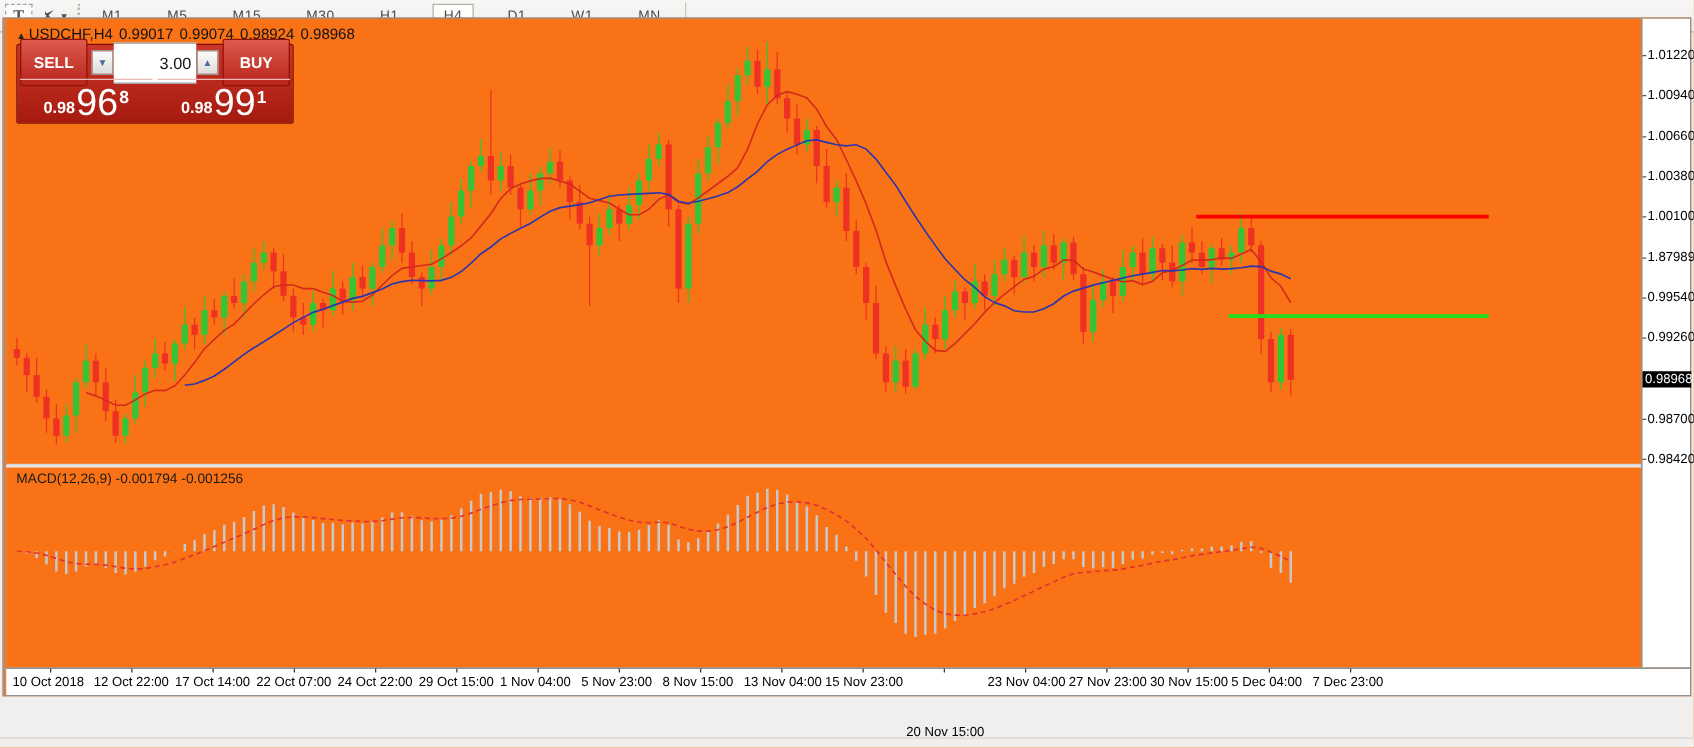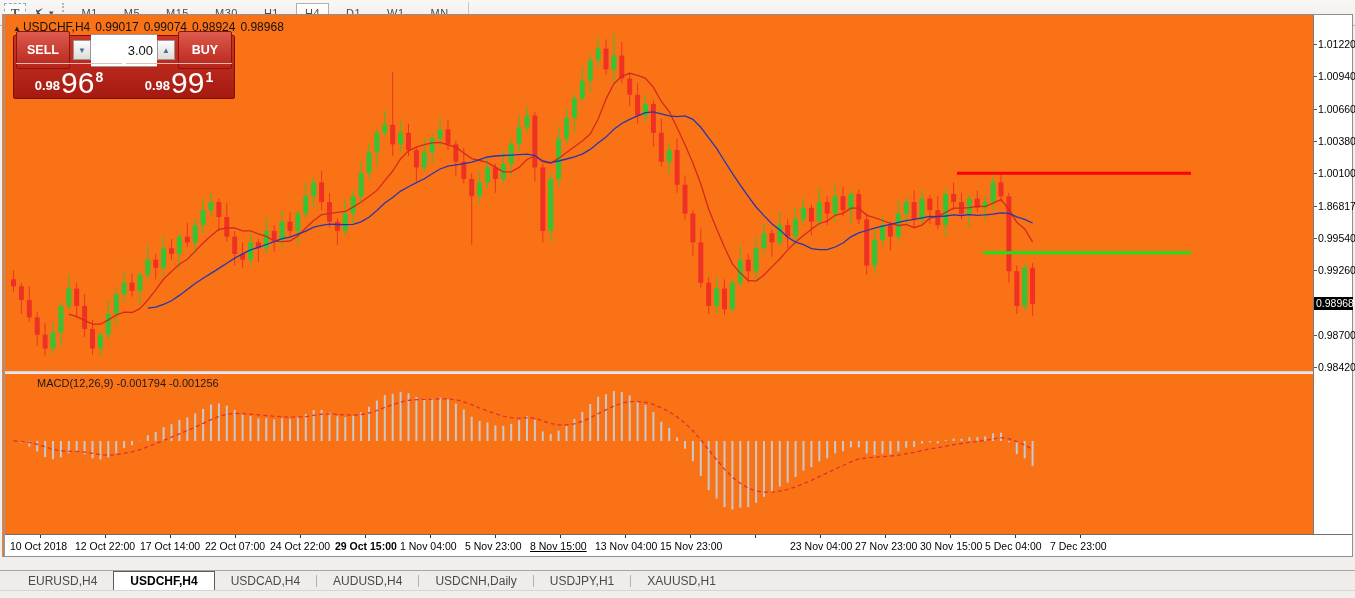--- a/index.html
+++ b/index.html
@@ -26,21 +26,21 @@
   
   #chart-window { position:absolute; left:2px; top:14px; width:1351px; height:543px;
                   background:#f97316; border:1px solid #8f8f8f; border-left:3px double #9a9a9a; }
   #main-svg  { position:absolute; left:0; top:0; }
   #macd-svg  { position:absolute; left:0; top:359px; }
   #pane-divider { position:absolute; left:0; top:356px; width:1347px; height:3px;
                   background:linear-gradient(#cfcfcf,#f0f0f0); cursor:row-resize; }
   #chart-title { position:absolute; left:8px; top:5px; font-size:12px; color:#111; }
   #chart-title span { margin-right:5px; }
   #chart-title .cicon { font-size:8px; color:#222; margin-right:2px; }
-  #macd-label { position:absolute; left:8px; top:362px; font-size:11px; color:#1a1a1a;margin-left:24px; }
+  #macd-label { position:absolute; left:8px; top:362px; font-size:11px; color:#1a1a1a; }
 
   
   #price-axis { position:absolute; left:1308px; top:0; width:39px; height:519px;
                 border-left:1px solid #7a7a7a; background:#fff; }
   .pxlabel { position:absolute; left:4px; font-size:10.5px; color:#000; white-space:nowrap; }
   .pxlabel::before { content:""; position:absolute; left:-4px; top:6px; width:3px; height:1px; background:#555; }
   #price-tag { position:absolute; left:0; width:39px; height:13px; background:#000; color:#fff;
                font-size:10.5px; line-height:13px; text-align:left; padding-left:2px; }
 
   
@@ -91,21 +91,21 @@
       <span class="tglyph">T</span>
     </div>
     <div class="tool">
       <svg width="16" height="14" viewBox="0 0 16 14">
         <path d="M3 11 L8 6 L6 6 L6 3 L9 6 L9 8 Z" fill="#5a6b7d"></path>
         <path d="M13 2 L8 7 L10 7 L10 10 L7 7 L7 5 Z" fill="#42525f"></path>
       </svg>
       <span class="caret">▾</span>
     </div>
     <div class="grip"></div>
-    <div id="tf-buttons" style="display:flex;gap:8px;">
+    <div id="tf-buttons" style="display:flex;gap:18px;">
         <div class="tfbtn">M1</div>
         <div class="tfbtn">M5</div>
         <div class="tfbtn">M15</div>
         <div class="tfbtn">M30</div>
         <div class="tfbtn">H1</div>
         <div class="tfbtn active">H4</div>
         <div class="tfbtn">D1</div>
         <div class="tfbtn">W1</div>
         <div class="tfbtn">MN</div>
       </div>
@@ -548,72 +548,59 @@
     <div id="price-axis">
       <div id="price-tag" style="top: 282.291px;">
         <span>0.98968</span>
       </div>
 
     <div class="pxlabel" style="top: 23px;">1.01220</div>
         <div class="pxlabel" style="top: 55.3008px;">1.00940</div>
         <div class="pxlabel" style="top: 87.6016px;">1.00660</div>
         <div class="pxlabel" style="top: 119.902px;">1.00380</div>
         <div class="pxlabel" style="top: 152.203px;">1.00100</div>
-        <div class="pxlabel" style="top: 184.504px;">1.86817</div>
+        <div class="pxlabel" style="top: 184.504px;">1.87989</div>
         <div class="pxlabel" style="top: 216.805px;">0.99540</div>
         <div class="pxlabel" style="top: 249.106px;">0.99260</div>
         <div class="pxlabel" style="top: 313.707px;">0.98700</div>
         <div class="pxlabel" style="top: 346.008px;">0.98420</div>
       </div>
 
     <div id="time-axis">
         <div class="txtick" style="left: 35px;"></div>
         <div class="txlabel" style="left: 5px; text-align: right;">10 Oct 2018</div>
         <div class="txtick" style="left: 100px;"></div>
         <div class="txlabel" style="left: 70px;">12 Oct 22:00</div>
         <div class="txtick" style="left: 165px;"></div>
         <div class="txlabel" style="left: 135px;">17 Oct 14:00</div>
         <div class="txtick" style="left: 230px;"></div>
         <div class="txlabel" style="left: 200px;">22 Oct 07:00</div>
         <div class="txtick" style="left: 295px;"></div>
         <div class="txlabel" style="left: 265px;">24 Oct 22:00</div>
         <div class="txtick" style="left: 360px;"></div>
-        <div class="txlabel" style="left: 330px; font-weight: bold;">29 Oct 15:00</div>
+        <div class="txlabel" style="left: 330px;">29 Oct 15:00</div>
         <div class="txtick" style="left: 425px;"></div>
         <div class="txlabel" style="left: 395px;">1 Nov 04:00</div>
         <div class="txtick" style="left: 490px;"></div>
         <div class="txlabel" style="left: 460px;">5 Nov 23:00</div>
         <div class="txtick" style="left: 555px;"></div>
-        <div class="txlabel" style="left: 525px; text-decoration: underline;">8 Nov 15:00</div>
+        <div class="txlabel" style="left: 525px;">8 Nov 15:00</div>
         <div class="txtick" style="left: 620px;"></div>
         <div class="txlabel" style="left: 590px;">13 Nov 04:00</div>
         <div class="txtick" style="left: 685px;"></div>
         <div class="txlabel" style="left: 655px;">15 Nov 23:00</div>
         <div class="txtick" style="left: 750px;"></div>
         <div class="txlabel" style="left: 720px; margin-top: 40px;">20 Nov 15:00</div>
         <div class="txtick" style="left: 815px;"></div>
         <div class="txlabel" style="left: 785px;">23 Nov 04:00</div>
         <div class="txtick" style="left: 880px;"></div>
         <div class="txlabel" style="left: 850px;">27 Nov 23:00</div>
         <div class="txtick" style="left: 945px;"></div>
         <div class="txlabel" style="left: 915px;">30 Nov 15:00</div>
         <div class="txtick" style="left: 1010px;"></div>
         <div class="txlabel" style="left: 980px;">5 Dec 04:00</div>
         <div class="txtick" style="left: 1075px;"></div>
         <div class="txlabel" style="left: 1045px;">7 Dec 23:00</div>
       </div>
   </div>
 
-  <div id="tab-bar">
-      <div class="tab">EURUSD,H4</div>
-      <div class="tab active">USDCHF,H4</div>
-      <div class="tab">USDCAD,H4</div>
-      <div class="tabsep"></div>
-      <div class="tab">AUDUSD,H4</div>
-      <div class="tabsep"></div>
-      <div class="tab">USDCNH,Daily</div>
-      <div class="tabsep"></div>
-      <div class="tab">USDJPY,H1</div>
-      <div class="tabsep"></div>
-      <div class="tab">XAUUSD,H1</div>
-    </div>
   <div id="status-strip"></div>
 </div>
 
 </body></html>

